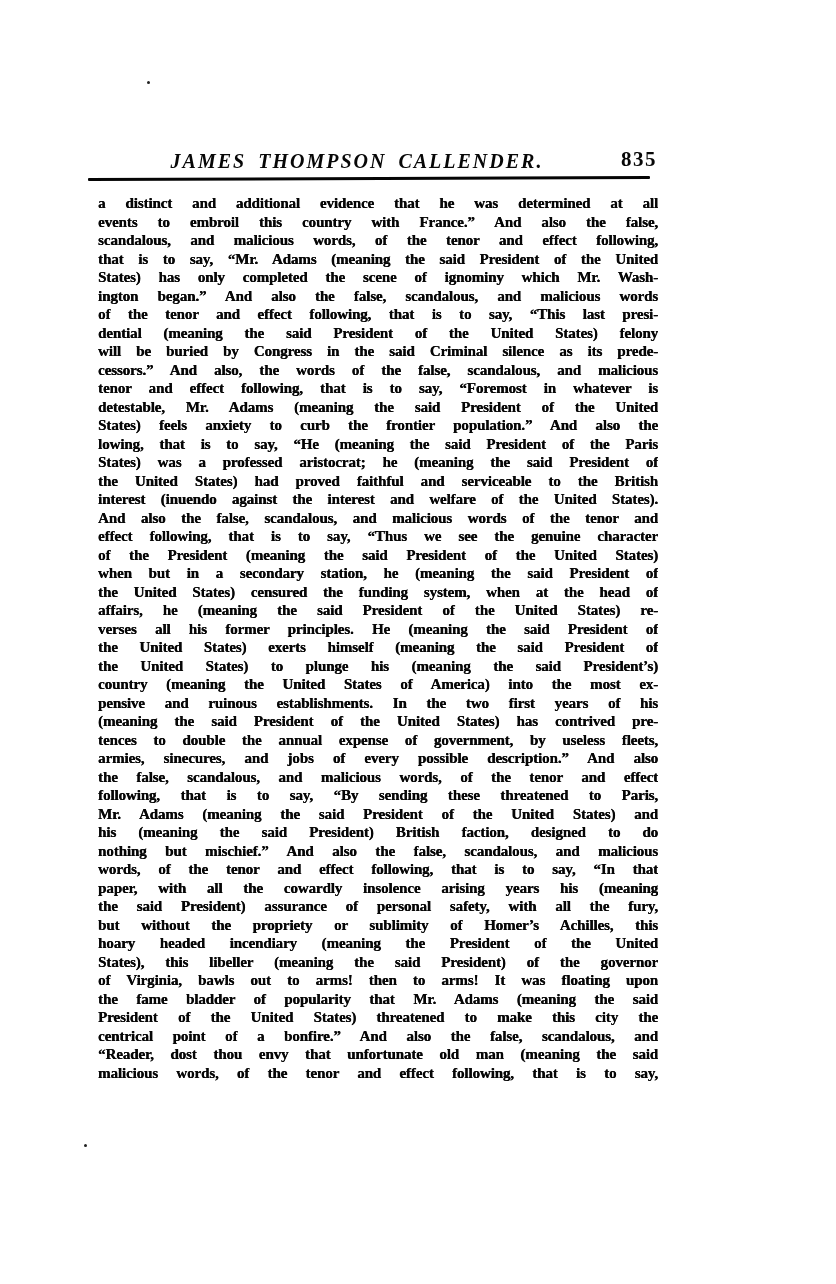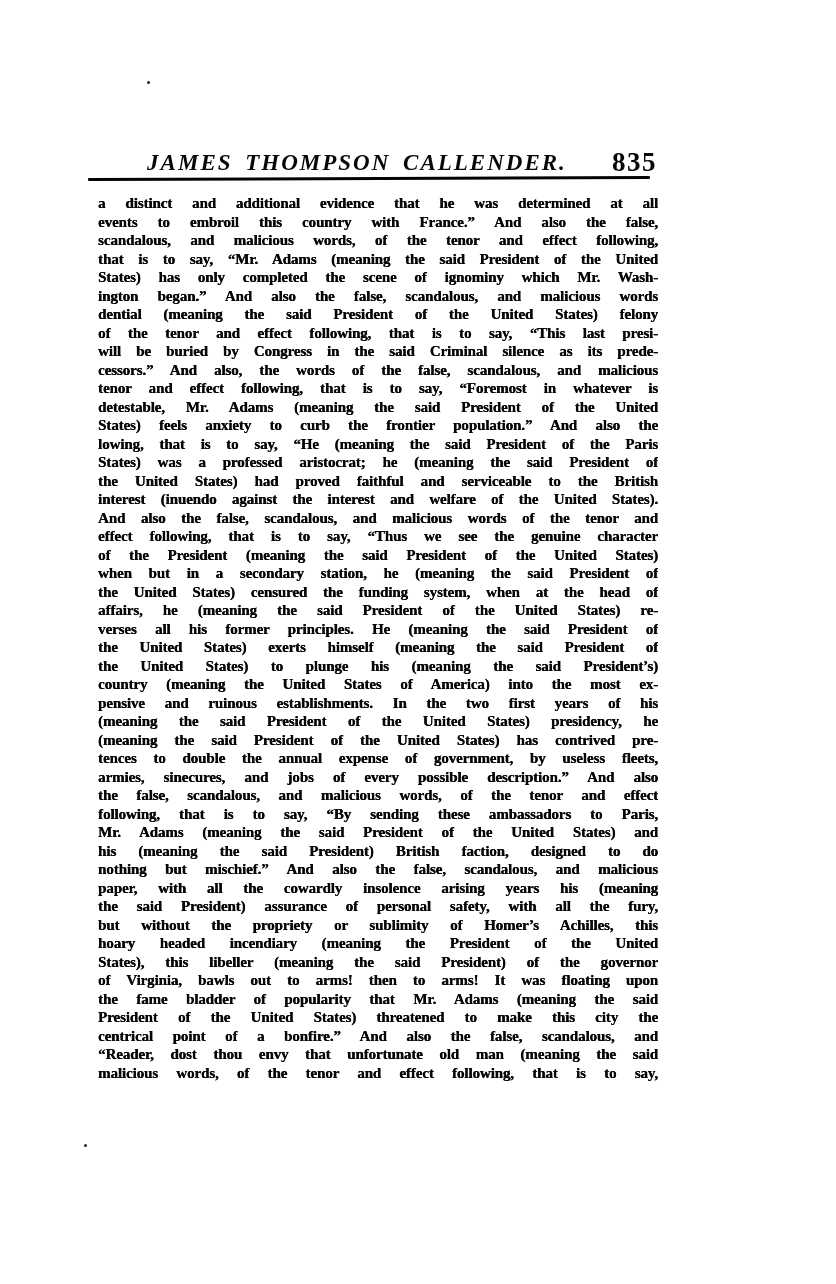--- a/index.html
+++ b/index.html
@@ -28,32 +28,32 @@
   }
   .header-row {
     position: relative;
     height: 24px;
   }
   .running-title {
     display: block;
     text-align: center;
     font-style: italic;
     font-weight: 700;
-    font-size: 23px;
+    font-size: 20px;
     letter-spacing: 2px;
     word-spacing: 5px;
     transform: translateX(-13px);
     white-space: nowrap;
   }
   .page-number {
     position: absolute;
     right: -7px;
     top: -3px;
     font-weight: 700;
-    font-size: 27px;
+    font-size: 21px;
     letter-spacing: 1.5px;
   }
   .header-rule {
     position: absolute;
     left: -2px;
     top: 27px;
     width: 562px;
     height: 3px;
     background: #050505;
     transform: rotate(-0.22deg);
@@ -102,51 +102,51 @@
 
     <div class="header-rule"></div>
 
     <div class="body-text">
         <div class="text-line">a distinct and additional evidence that he was determined at all</div>
         <div class="text-line">events to embroil this country with France.” And also the false,</div>
         <div class="text-line">scandalous, and malicious words, of the tenor and effect following,</div>
         <div class="text-line">that is to say, “Mr. Adams (meaning the said President of the United</div>
         <div class="text-line">States) has only completed the scene of ignominy which Mr. Wash-</div>
         <div class="text-line">ington began.” And also the false, scandalous, and malicious words</div>
+        <div class="text-line">of the tenor and effect following, that is to say, “This last presi-</div>
         <div class="text-line">dential (meaning the said President of the United States) felony</div>
-        <div class="text-line">of the tenor and effect following, that is to say, “This last presi-</div>
         <div class="text-line">will be buried by Congress in the said Criminal silence as its prede-</div>
         <div class="text-line">cessors.” And also, the words of the false, scandalous, and malicious</div>
         <div class="text-line">tenor and effect following, that is to say, “Foremost in whatever is</div>
         <div class="text-line">detestable, Mr. Adams (meaning the said President of the United</div>
         <div class="text-line">States) feels anxiety to curb the frontier population.” And also the</div>
         <div class="text-line">lowing, that is to say, “He (meaning the said President of the Paris</div>
         <div class="text-line">States) was a professed aristocrat; he (meaning the said President of</div>
         <div class="text-line">the United States) had proved faithful and serviceable to the British</div>
         <div class="text-line">interest (inuendo against the interest and welfare of the United States).</div>
         <div class="text-line">And also the false, scandalous, and malicious words of the tenor and</div>
         <div class="text-line">effect following, that is to say, “Thus we see the genuine character</div>
         <div class="text-line">of the President (meaning the said President of the United States)</div>
         <div class="text-line">when but in a secondary station, he (meaning the said President of</div>
         <div class="text-line">the United States) censured the funding system, when at the head of</div>
         <div class="text-line">affairs, he (meaning the said President of the United States) re-</div>
         <div class="text-line">verses all his former principles. He (meaning the said President of</div>
         <div class="text-line">the United States) exerts himself (meaning the said President of</div>
         <div class="text-line">the United States) to plunge his (meaning the said President’s)</div>
         <div class="text-line">country (meaning the United States of America) into the most ex-</div>
         <div class="text-line">pensive and ruinous establishments. In the two first years of his</div>
-        <div class="text-line">(meaning the said President of the United States) presidency, he</div>
         <div class="text-line">(meaning the said President of the United States) has contrived pre-</div>
         <div class="text-line">tences to double the annual expense of government, by useless fleets,</div>
         <div class="text-line">armies, sinecures, and jobs of every possible description.” And also</div>
         <div class="text-line">the false, scandalous, and malicious words, of the tenor and effect</div>
-        <div class="text-line">following, that is to say, “By sending these ambassadors to Paris,</div>
+        <div class="text-line">following, that is to say, “By sending these threatened to Paris,</div>
         <div class="text-line">Mr. Adams (meaning the said President of the United States) and</div>
         <div class="text-line">his (meaning the said President) British faction, designed to do</div>
         <div class="text-line">nothing but mischief.” And also the false, scandalous, and malicious</div>
+        <div class="text-line">words, of the tenor and effect following, that is to say, “In that</div>
         <div class="text-line">paper, with all the cowardly insolence arising years his (meaning</div>
         <div class="text-line">the said President) assurance of personal safety, with all the fury,</div>
         <div class="text-line">but without the propriety or sublimity of Homer’s Achilles, this</div>
         <div class="text-line">hoary headed incendiary (meaning the President of the United</div>
         <div class="text-line">States), this libeller (meaning the said President) of the governor</div>
         <div class="text-line">of Virginia, bawls out to arms! then to arms! It was floating upon</div>
         <div class="text-line">the fame bladder of popularity that Mr. Adams (meaning the said</div>
         <div class="text-line">President of the United States) threatened to make this city the</div>
         <div class="text-line">centrical point of a bonfire.” And also the false, scandalous, and</div>
         <div class="text-line">“Reader, dost thou envy that unfortunate old man (meaning the said</div>

